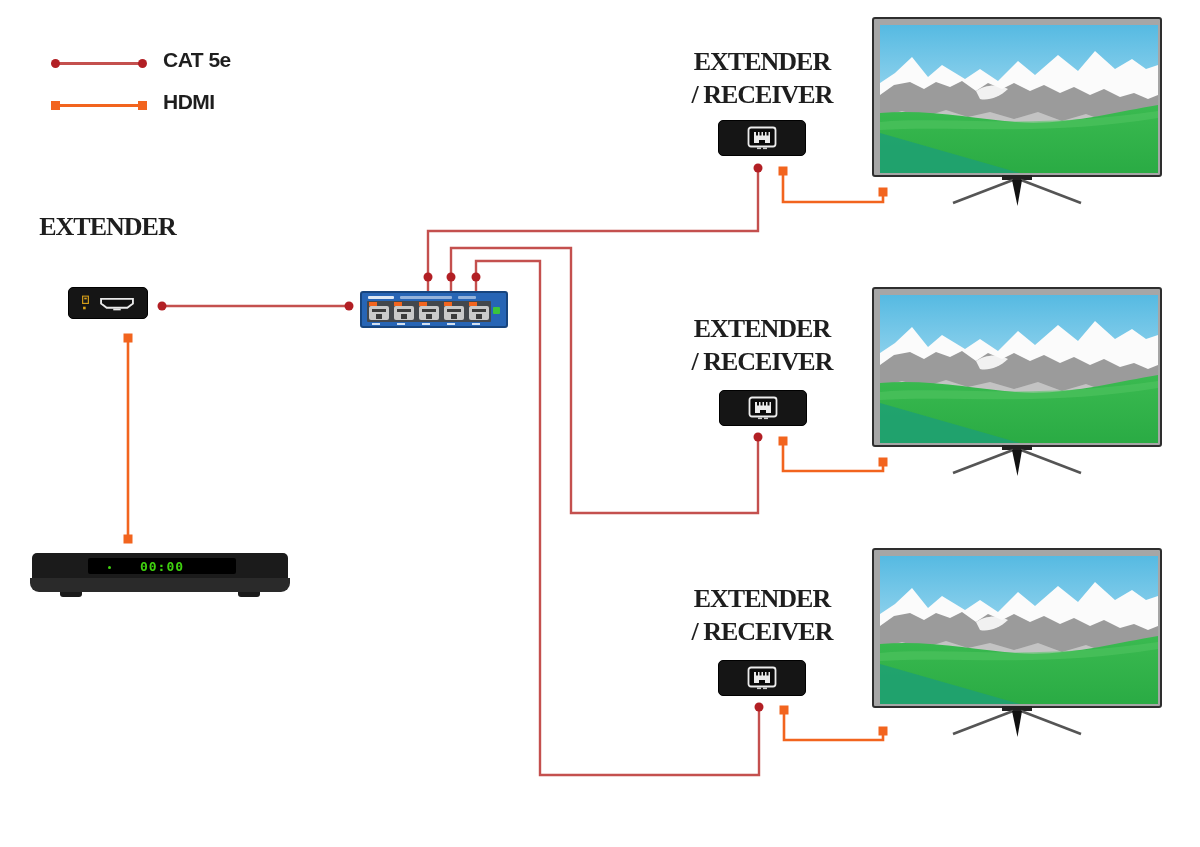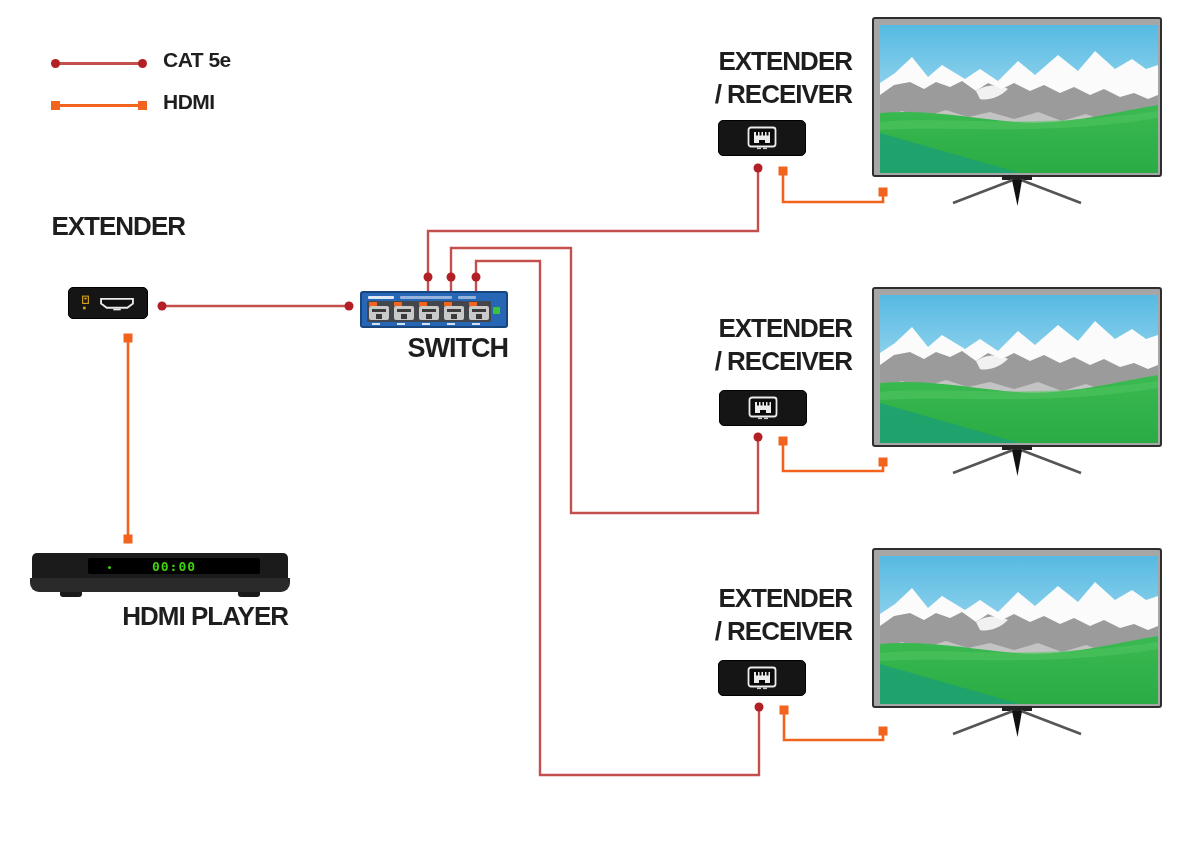--- a/index.html
+++ b/index.html
@@ -18,38 +18,38 @@
   .legend-row{position:absolute;height:20px;}
   .legend-line{position:absolute;top:8px;left:0;width:88px;height:3px;}
   .legend-line.red{background:var(--cat5e);}
   .legend-line.orange{background:var(--hdmi);}
   .legend-end{position:absolute;top:-3px;width:9px;height:9px;}
   .legend-end.dot{border-radius:50%;background:var(--cat5e-end);}
   .legend-end.square{background:var(--hdmi);}
   .legend-end.l{left:-4px;} .legend-end.r{right:-4px;}
   .legend-label{position:absolute;left:108px;top:-6px;font-size:21px;font-weight:bold;color:var(--label);letter-spacing:-0.5px;white-space:nowrap;text-align:center;}
   
-  .dev-label{position:absolute;text-align:right;font-weight:bold;color:var(--label);font-size:26px;line-height:33px;letter-spacing:-1px;white-space:nowrap;}
+  .dev-label{position:absolute;text-align:center;font-weight:bold;color:var(--label);font-size:26px;line-height:33px;letter-spacing:-1px;white-space:nowrap;font-family:Liberation Serif, serif;}
   
   .black-box{position:absolute;background:var(--device-black);border:1px solid #000;border-radius:5px;display:flex;align-items:center;justify-content:center;}
   
   .switch-body{position:absolute;left:360px;top:291px;width:148px;height:37px;background:var(--switch-blue);border:2px solid var(--switch-border);border-radius:3px;box-sizing:border-box;}
   .sw-mark{position:absolute;height:3px;background:rgba(255,255,255,.85);border-radius:1px;}
   .port-strip{position:absolute;left:5px;top:8px;width:124px;height:21px;background:#43474c;border-radius:1px;}
   .port{position:absolute;top:5px;width:20px;height:14px;background:#c9c9c9;border-radius:2px;}
   .port .pins{position:absolute;left:3px;top:3px;width:14px;height:3px;background:#3a3a3a;}
   .port .notch{position:absolute;left:7px;bottom:1px;width:6px;height:5px;background:#3a3a3a;}
   .port-tab{position:absolute;top:1px;width:8px;height:4px;background:var(--hdmi);}
   .sw-led{position:absolute;right:6px;top:14px;width:7px;height:7px;background:var(--led-green);border-radius:1px;}
   .sw-dash{position:absolute;bottom:1px;width:8px;height:2px;background:rgba(255,255,255,.8);}
   
   .player-top{position:absolute;left:32px;top:553px;width:256px;height:25px;background:#1b1b1b;border-radius:5px 5px 0 0;}
   .player-base{position:absolute;left:30px;top:578px;width:260px;height:14px;background:#2a2a2a;border-radius:0 0 9px 9px;}
   .player-foot{position:absolute;top:592px;width:22px;height:5px;background:#1b1b1b;border-radius:0 0 3px 3px;}
-  .player-display{position:absolute;left:88px;top:558px;width:172px;height:16px;background:#000;border-radius:2px;}
+  .player-display{position:absolute;left:88px;top:558px;width:148px;height:16px;background:#000;border-radius:2px;}
   .player-digits{position:absolute;left:0;top:1px;width:100%;text-align:center;font-family:"DejaVu Sans Mono",monospace;font-weight:bold;font-size:13px;color:var(--display-green);letter-spacing:1px;}
   .player-led{position:absolute;left:20px;top:8px;width:3px;height:3px;background:var(--display-green);border-radius:50%;}
   
   .tv-bezel{position:absolute;width:290px;height:160px;background:var(--tv-bezel);border:2px solid #2e2e2e;border-radius:3px;box-sizing:border-box;}
   .tv-screen{position:absolute;left:6px;top:6px;width:278px;height:148px;}
   .tv-stand{position:absolute;left:65px;top:158px;}
   .hidden-defs{position:absolute;width:0;height:0;overflow:hidden;}
 </style>
 </head>
 <body>
@@ -201,33 +201,31 @@
           <span class="notch"></span>
         </span>
     </div>
     <span class="sw-led"></span>
     <span class="sw-dash" style="left:10px;"></span>
     <span class="sw-dash" style="left:35px;"></span>
     <span class="sw-dash" style="left:60px;"></span>
     <span class="sw-dash" style="left:85px;"></span>
     <span class="sw-dash" style="left:110px;"></span>
   </div>
-  <div class="dev-label abs" style="left:360px;top:332px;width:148px;font-size:27px;">SWITCH</div>
 
   <div>
     <div class="player-top"></div>
     <div class="player-base"></div>
     <div class="player-foot" style="left:60px;"></div>
     <div class="player-foot" style="left:238px;"></div>
     <div class="player-display">
       <span class="player-led"></span>
       <span class="player-digits">00:00</span>
     </div>
   </div>
-  <div class="dev-label abs" style="left:30px;top:600px;width:258px;">HDMI PLAYER</div>
 
   <div class="dev-label abs" style="left:672px;top:45px;width:180px;">
     <div>EXTENDER</div>
     <div>/ RECEIVER</div>
   </div>
   <div class="black-box" style="left:718px;top:120px;width:86px;height:34px;">
     <svg width="30" height="24" viewBox="0 0 30 24">
         <use href="#rj45icon"></use>
       </svg>
   </div>

